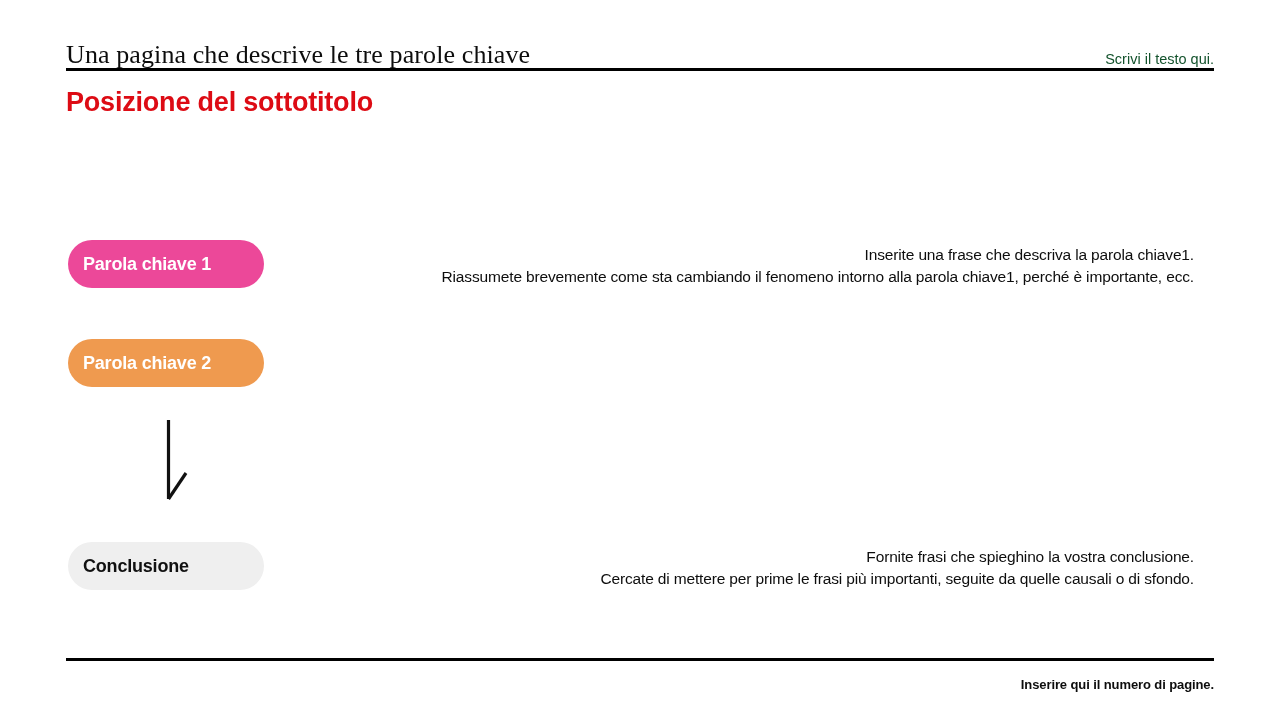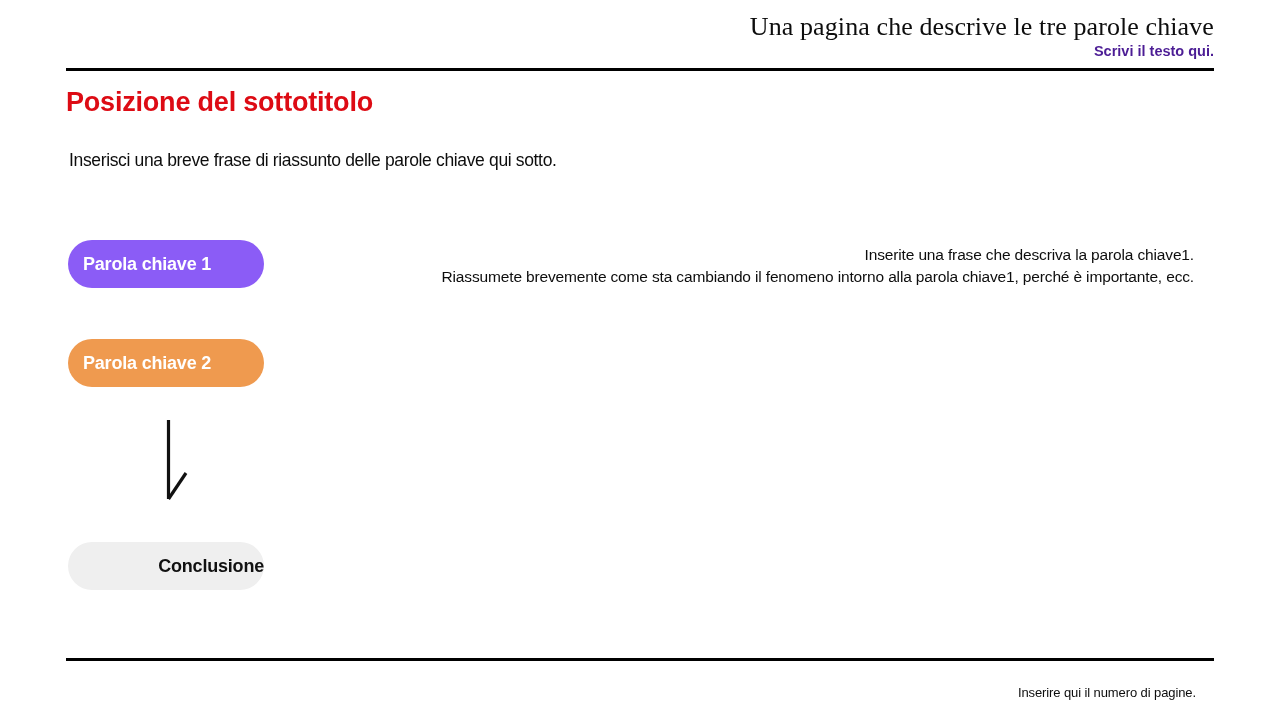--- a/index.html
+++ b/index.html
@@ -19,42 +19,41 @@
   .slide {
     position: absolute;
     inset: 0;
     background: #ffffff;
   }
 
   
   .header {
     position: absolute;
     left: 66px;
-    top: 12px;
+    top: 26px;
     width: 1148px;
     height: 44px;
     display: flex;
     align-items: flex-end;
     justify-content: space-between;
-    flex-direction: column;
   }
   .header-title {
     font-family: "Liberation Serif", serif;
     font-size: 26px;
     font-weight: 400;
     letter-spacing: 0.1px;
     line-height: 30px;
     color: #0d0d0d;
     white-space: nowrap;
   }
   .header-note {
     font-size: 14.5px;
-    font-weight: 700;
+    font-weight: 400;
     line-height: 18px;
-    color: #4c1d95;
+    color: #14532d;
     white-space: nowrap;
     padding-bottom: 2px;
   }
   .rule-top {
     position: absolute;
     left: 66px;
     top: 68px;
     width: 1148px;
     height: 3px;
     background: #000000;
@@ -107,23 +106,23 @@
     box-sizing: border-box;
     padding-left: 15px;
   }
   .pill-label {
     font-size: 18px;
     font-weight: 700;
     letter-spacing: -0.2px;
     line-height: 22px;
     white-space: nowrap;
   }
-  .pill-red    { background: #8b5cf6; }
+  .pill-red    { background: #ec4899; }
   .pill-orange { background: #EF9A4F; text-align: right; }
-  .pill-gray   { background: #EFEFEF; justify-content: flex-end; }
+  .pill-gray   { background: #EFEFEF; }
   .label-white { color: #ffffff; }
   .label-dark  { color: #111111; }
 
   .row-text {
     position: absolute;
     left: 228px;
     top: 12px;
     width: 900px;
   }
   .row-text p {
@@ -150,44 +149,42 @@
   .rule-bottom {
     position: absolute;
     left: 66px;
     top: 658px;
     width: 1148px;
     height: 3px;
     background: #000000;
   }
   .footer-note {
     position: absolute;
-    right: 84px;
+    right: 66px;
     top: 676px;
     font-size: 13px;
-    font-weight: 400;
+    font-weight: 700;
     line-height: 18px;
     letter-spacing: -0.1px;
     color: #0d0d0d;
     white-space: nowrap;
-    margin-top: 8px;
   }
 </style>
 </head>
 <body>
 
 <div class="slide">
 
   <div class="header">
     <div class="header-title">Una pagina che descrive le tre parole chiave</div>
     <div class="header-note">Scrivi il testo qui.</div>
   </div>
   <div class="rule-top"></div>
 
   <div class="subtitle">Posizione del sottotitolo</div>
-  <div class="lead">Inserisci una breve frase di riassunto delle parole chiave qui sotto.</div>
 
   <div class="row row-kw1">
     <div class="pill pill-red">
       <span class="pill-label label-white">Parola chiave 1</span>
     </div>
     <div class="row-text">
       <p>Inserite una frase che descriva la parola chiave1.</p>
       <p>Riassumete brevemente come sta cambiando il fenomeno intorno alla parola chiave1, perché è importante, ecc.</p>
     </div>
   </div>
@@ -202,18 +199,22 @@
     <svg width="52" height="96" viewBox="0 0 52 96" xmlns="http://www.w3.org/2000/svg">
       <path d="M 13.5 8 L 13.5 87" stroke="#111111" stroke-width="3.2" fill="none" stroke-linecap="butt"></path>
       <path d="M 13.5 87 L 31 61" stroke="#111111" stroke-width="3.2" fill="none" stroke-linecap="butt"></path>
     </svg>
   </div>
 
   <div class="row row-concl">
     <div class="pill pill-gray">
       <span class="pill-label label-dark">Conclusione</span>
     </div>
+    <div class="row-text">
+      <p>Fornite frasi che spieghino la vostra conclusione.</p>
+      <p>Cercate di mettere per prime le frasi più importanti, seguite da quelle causali o di sfondo.</p>
+    </div>
   </div>
 
   <div class="rule-bottom"></div>
   <div class="footer-note">Inserire qui il numero di pagine.</div>
 
 </div>
 
 </body></html>

